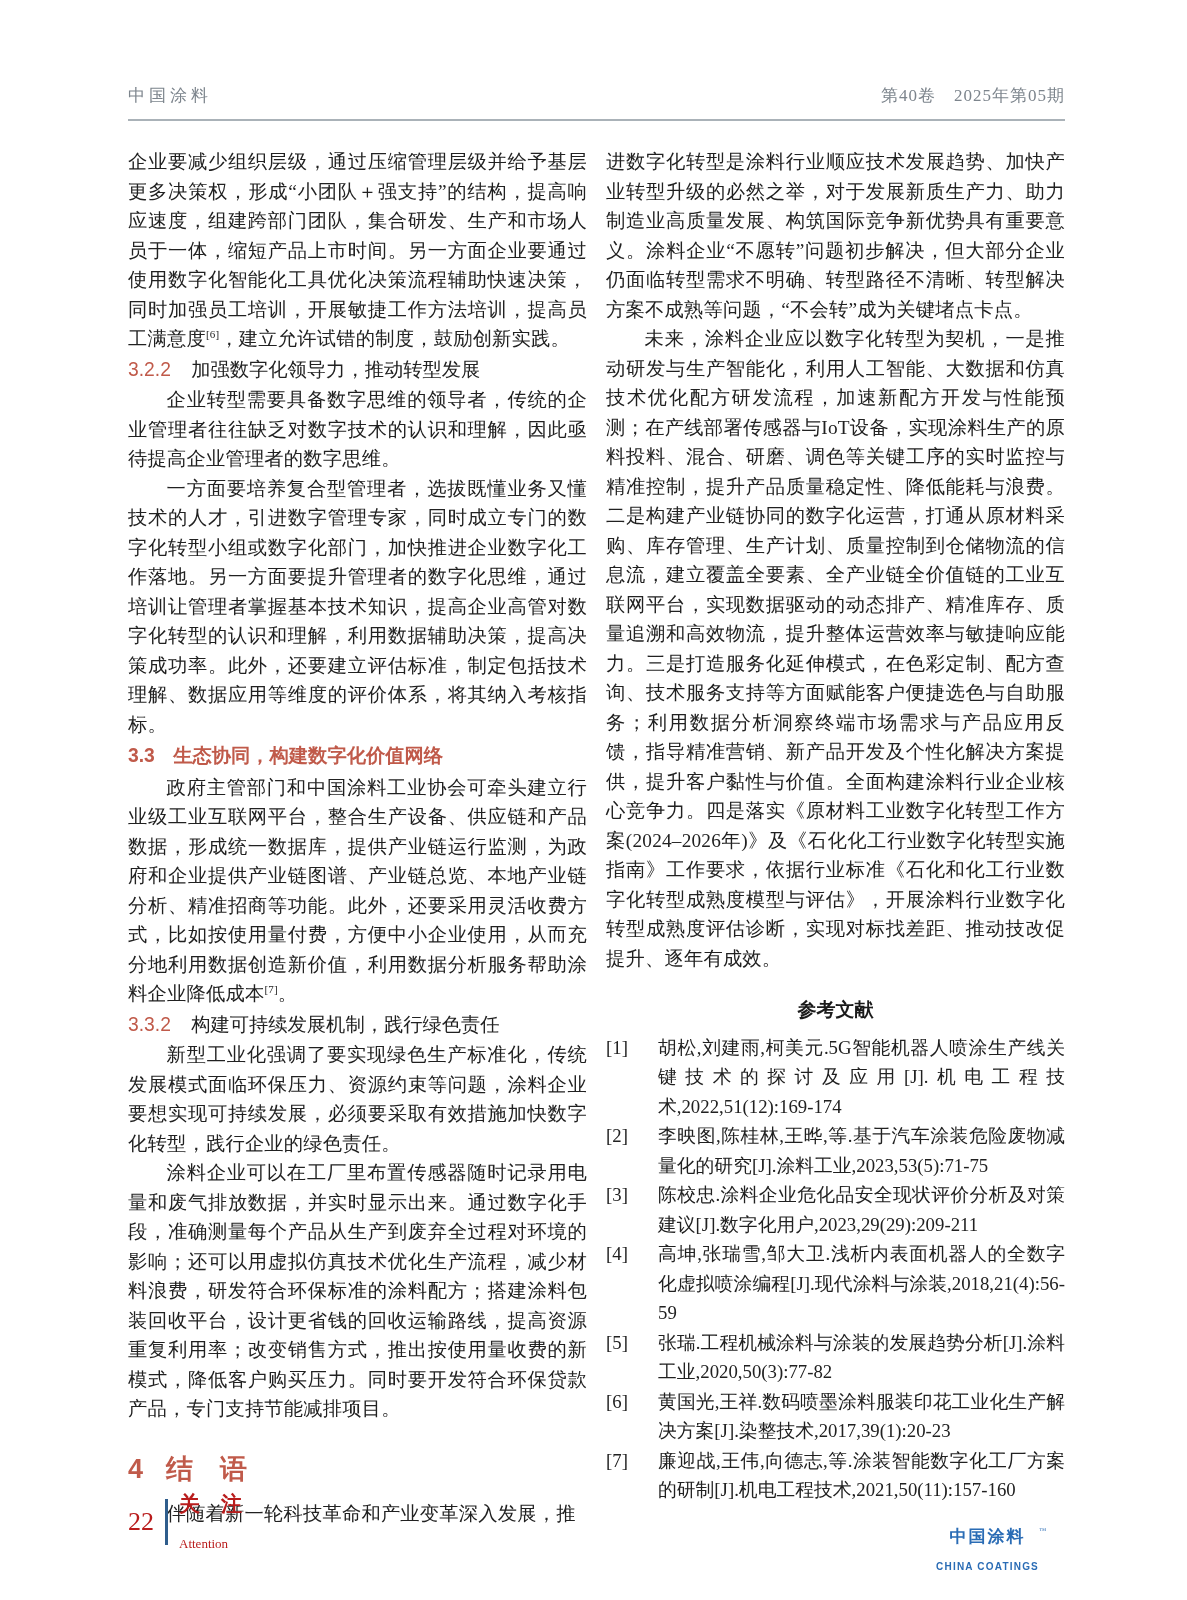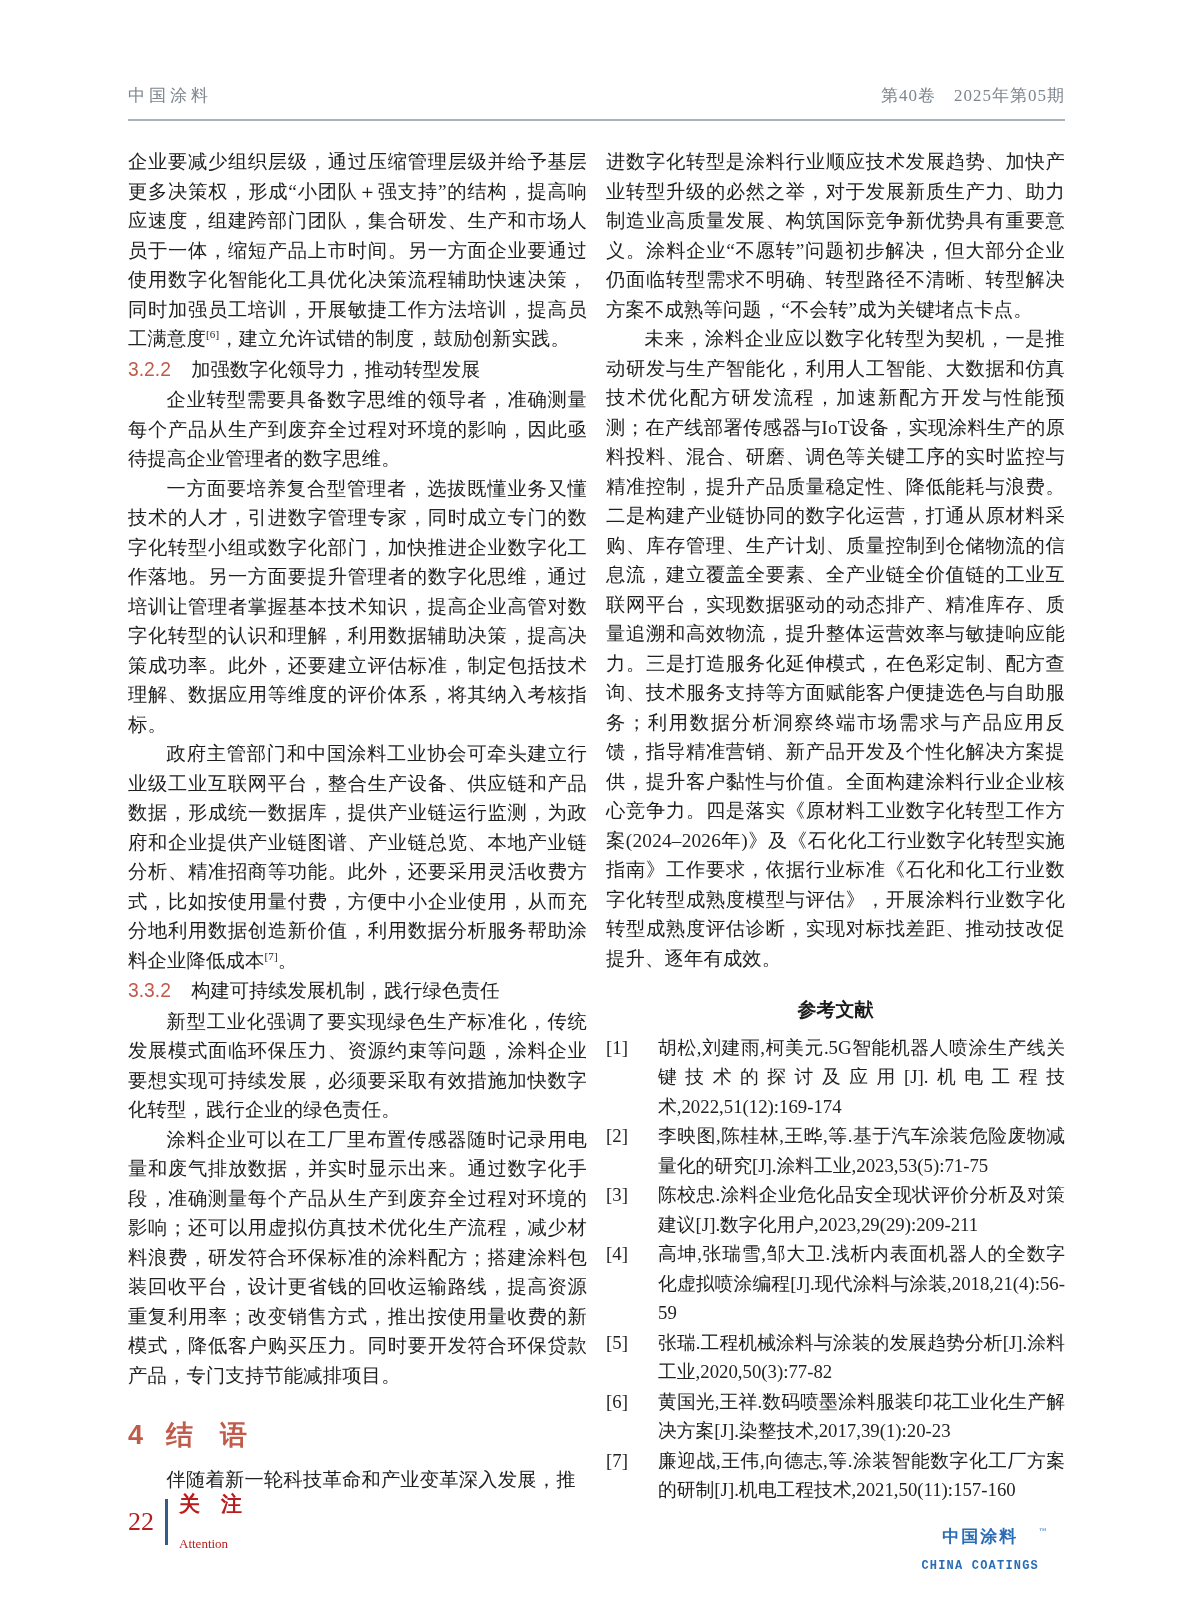--- a/index.html
+++ b/index.html
@@ -53,22 +53,22 @@
   .ref-num{position:absolute;left:0;top:0;}
   
   .logo-block{text-align:right;margin-top:16px;padding-right:26px;}
   .logo-inner{display:inline-block;text-align:center;position:relative;}
   .logo-cn{
     display:inline-block;color:#2a6cb5;font-weight:bold;font-size:17px;
     letter-spacing:2px;font-family:"Liberation Sans","DejaVu Sans",sans-serif;
   }
   .logo-tm{position:absolute;top:-4px;right:-7px;font-size:7px;color:#2a6cb5;}
   .logo-en{
-    display:block;color:#2a6cb5;font-size:12px;letter-spacing:1.2px;
-    font-family:Liberation Mono, monospace;font-weight:bold;margin-top:1px;
+    display:block;color:#2a6cb5;font-size:10px;letter-spacing:1.2px;
+    font-family:Liberation Sans, sans-serif;font-weight:bold;margin-top:1px;
   }
   
   .pg-footer{
     position:absolute;left:128px;bottom:48px;
     display:flex;align-items:center;gap:11px;color:#b91c1c;justify-content:flex-end;
   }
   .pageno{font-size:26px;}
   .fbar{width:3px;height:46px;background:#2f5d8c;}
   .fsec{display:flex;flex-direction:column;justify-content:center;gap:20px;}
   .fsec-cn{font-size:21px;font-weight:bold;font-family:"Liberation Sans","DejaVu Sans",sans-serif;line-height:24px;}
@@ -81,22 +81,23 @@
 
   <header class="pg-header">
     <span class="journal">中国涂料</span>
     <span class="issue">第40卷　2025年第05期</span>
   </header>
 
   <main class="columns">
     <section class="col" id="col-left">
         <p class="para no-indent">企业要减少组织层级，通过压缩管理层级并给予基层更多决策权，形成“小团队＋强支持”的结构，提高响应速度，组建跨部门团队，集合研发、生产和市场人员于一体，缩短产品上市时间。另一方面企业要通过使用数字化智能化工具优化决策流程辅助快速决策，同时加强员工培训，开展敏捷工作方法培训，提高员工满意度<sup class="supref">[6]</sup>，建立允许试错的制度，鼓励创新实践。</p>
         <div class="heading h3"><span class="hnum">3.2.2</span><span class="htitle">加强数字化领导力，推动转型发展</span></div>
-        <p class="para">企业转型需要具备数字思维的领导者，准确测量每个产品从生产到废弃全过程对环境的影响，因此亟待提高企业管理者的数字思维。</p>
+        <p class="para">企业转型需要具备数字思维的领导者，传统的企业管理者往往缺乏对数字技术的认识和理解，因此亟待提高企业管理者的数字思维。</p>
         <p class="para">一方面要培养复合型管理者，选拔既懂业务又懂技术的人才，引进数字管理专家，同时成立专门的数字化转型小组或数字化部门，加快推进企业数字化工作落地。另一方面要提升管理者的数字化思维，通过培训让管理者掌握基本技术知识，提高企业高管对数字化转型的认识和理解，利用数据辅助决策，提高决策成功率。此外，还要建立评估标准，制定包括技术理解、数据应用等维度的评价体系，将其纳入考核指标。</p>
+        <div class="heading h2"><span class="hnum">3.3</span><span class="htitle">生态协同，构建数字化价值网络</span></div>
         <p class="para">政府主管部门和中国涂料工业协会可牵头建立行业级工业互联网平台，整合生产设备、供应链和产品数据，形成统一数据库，提供产业链运行监测，为政府和企业提供产业链图谱、产业链总览、本地产业链分析、精准招商等功能。此外，还要采用灵活收费方式，比如按使用量付费，方便中小企业使用，从而充分地利用数据创造新价值，利用数据分析服务帮助涂料企业降低成本<sup class="supref">[7]</sup>。</p>
         <div class="heading h3"><span class="hnum">3.3.2</span><span class="htitle">构建可持续发展机制，践行绿色责任</span></div>
         <p class="para">新型工业化强调了要实现绿色生产标准化，传统发展模式面临环保压力、资源约束等问题，涂料企业要想实现可持续发展，必须要采取有效措施加快数字化转型，践行企业的绿色责任。</p>
         <p class="para">涂料企业可以在工厂里布置传感器随时记录用电量和废气排放数据，并实时显示出来。通过数字化手段，准确测量每个产品从生产到废弃全过程对环境的影响；还可以用虚拟仿真技术优化生产流程，减少材料浪费，研发符合环保标准的涂料配方；搭建涂料包装回收平台，设计更省钱的回收运输路线，提高资源重复利用率；改变销售方式，推出按使用量收费的新模式，降低客户购买压力。同时要开发符合环保贷款产品，专门支持节能减排项目。</p>
         <div class="heading h1"><span class="hnum">4</span><span class="htitle">结　语</span></div>
         <p class="para">伴随着新一轮科技革命和产业变革深入发展，推</p>
       </section>
     <section class="col" id="col-right">
         <p class="para no-indent">进数字化转型是涂料行业顺应技术发展趋势、加快产业转型升级的必然之举，对于发展新质生产力、助力制造业高质量发展、构筑国际竞争新优势具有重要意义。涂料企业“不愿转”问题初步解决，但大部分企业仍面临转型需求不明确、转型路径不清晰、转型解决方案不成熟等问题，“不会转”成为关键堵点卡点。</p>
         <p class="para">未来，涂料企业应以数字化转型为契机，一是推动研发与生产智能化，利用人工智能、大数据和仿真技术优化配方研发流程，加速新配方开发与性能预测；在产线部署传感器与IoT设备，实现涂料生产的原料投料、混合、研磨、调色等关键工序的实时监控与精准控制，提升产品质量稳定性、降低能耗与浪费。二是构建产业链协同的数字化运营，打通从原材料采购、库存管理、生产计划、质量控制到仓储物流的信息流，建立覆盖全要素、全产业链全价值链的工业互联网平台，实现数据驱动的动态排产、精准库存、质量追溯和高效物流，提升整体运营效率与敏捷响应能力。三是打造服务化延伸模式，在色彩定制、配方查询、技术服务支持等方面赋能客户便捷选色与自助服务；利用数据分析洞察终端市场需求与产品应用反馈，指导精准营销、新产品开发及个性化解决方案提供，提升客户黏性与价值。全面构建涂料行业企业核心竞争力。四是落实《原材料工业数字化转型工作方案(2024–2026年)》及《石化化工行业数字化转型实施指南》工作要求，依据行业标准《石化和化工行业数字化转型成熟度模型与评估》，开展涂料行业数字化转型成熟度评估诊断，实现对标找差距、推动技改促提升、逐年有成效。</p>

